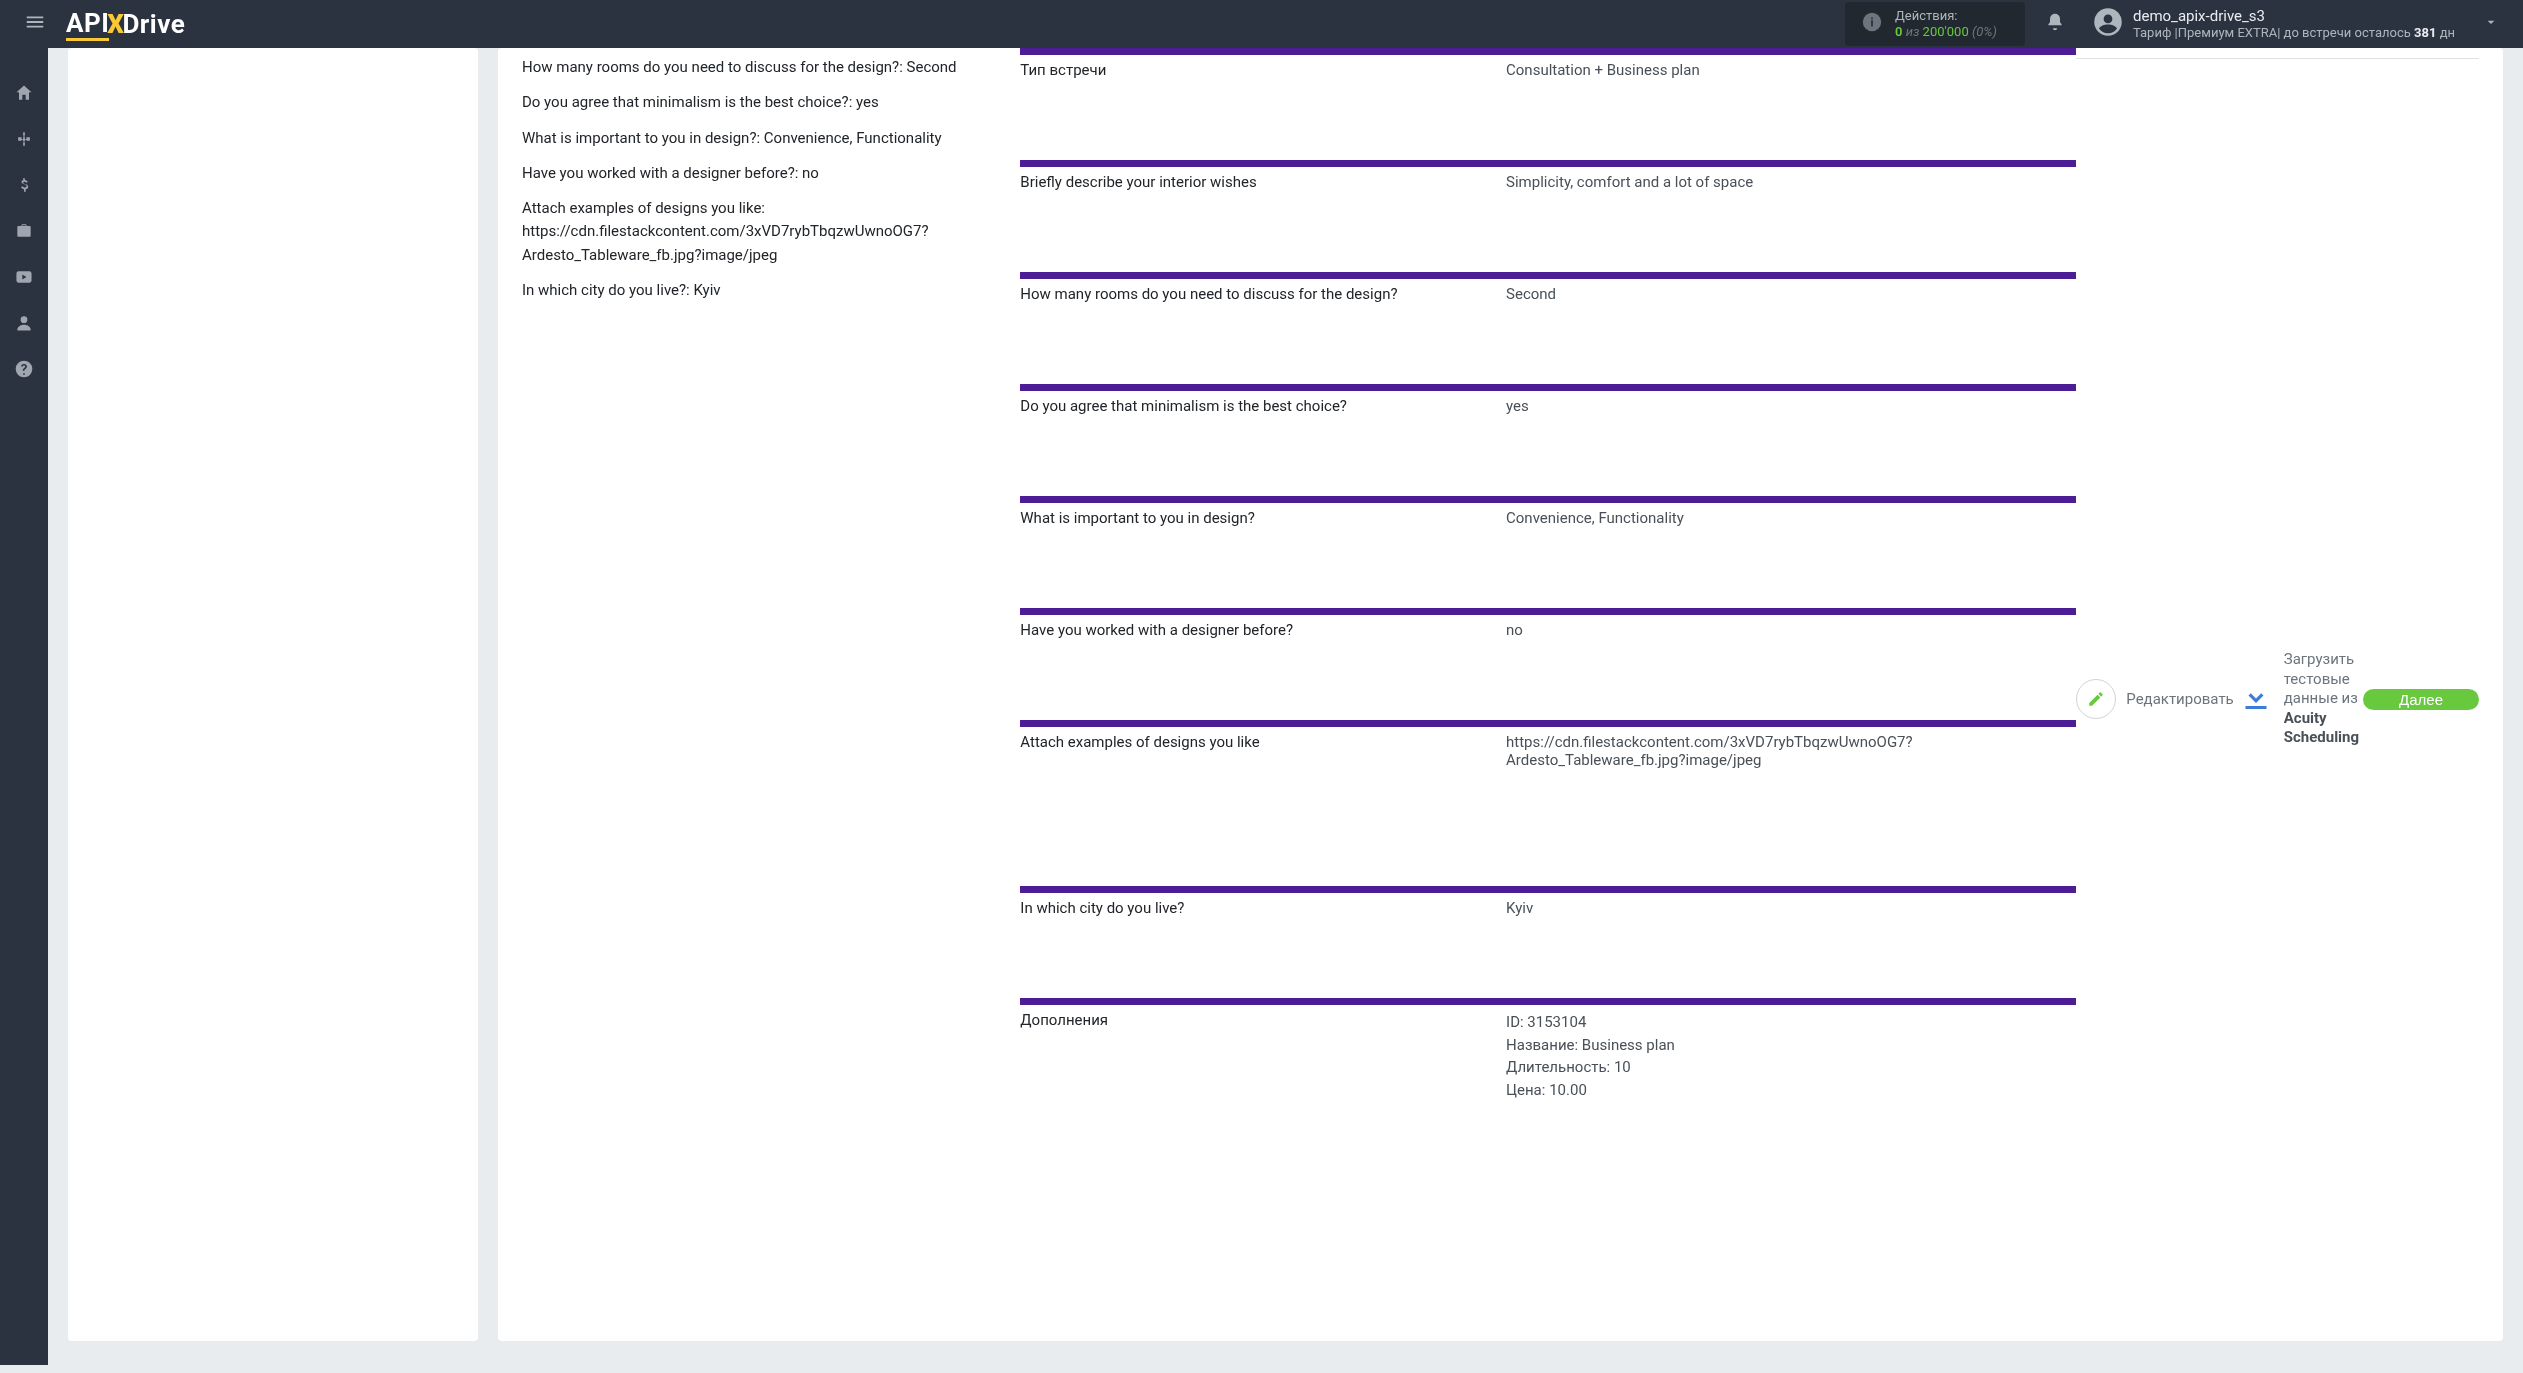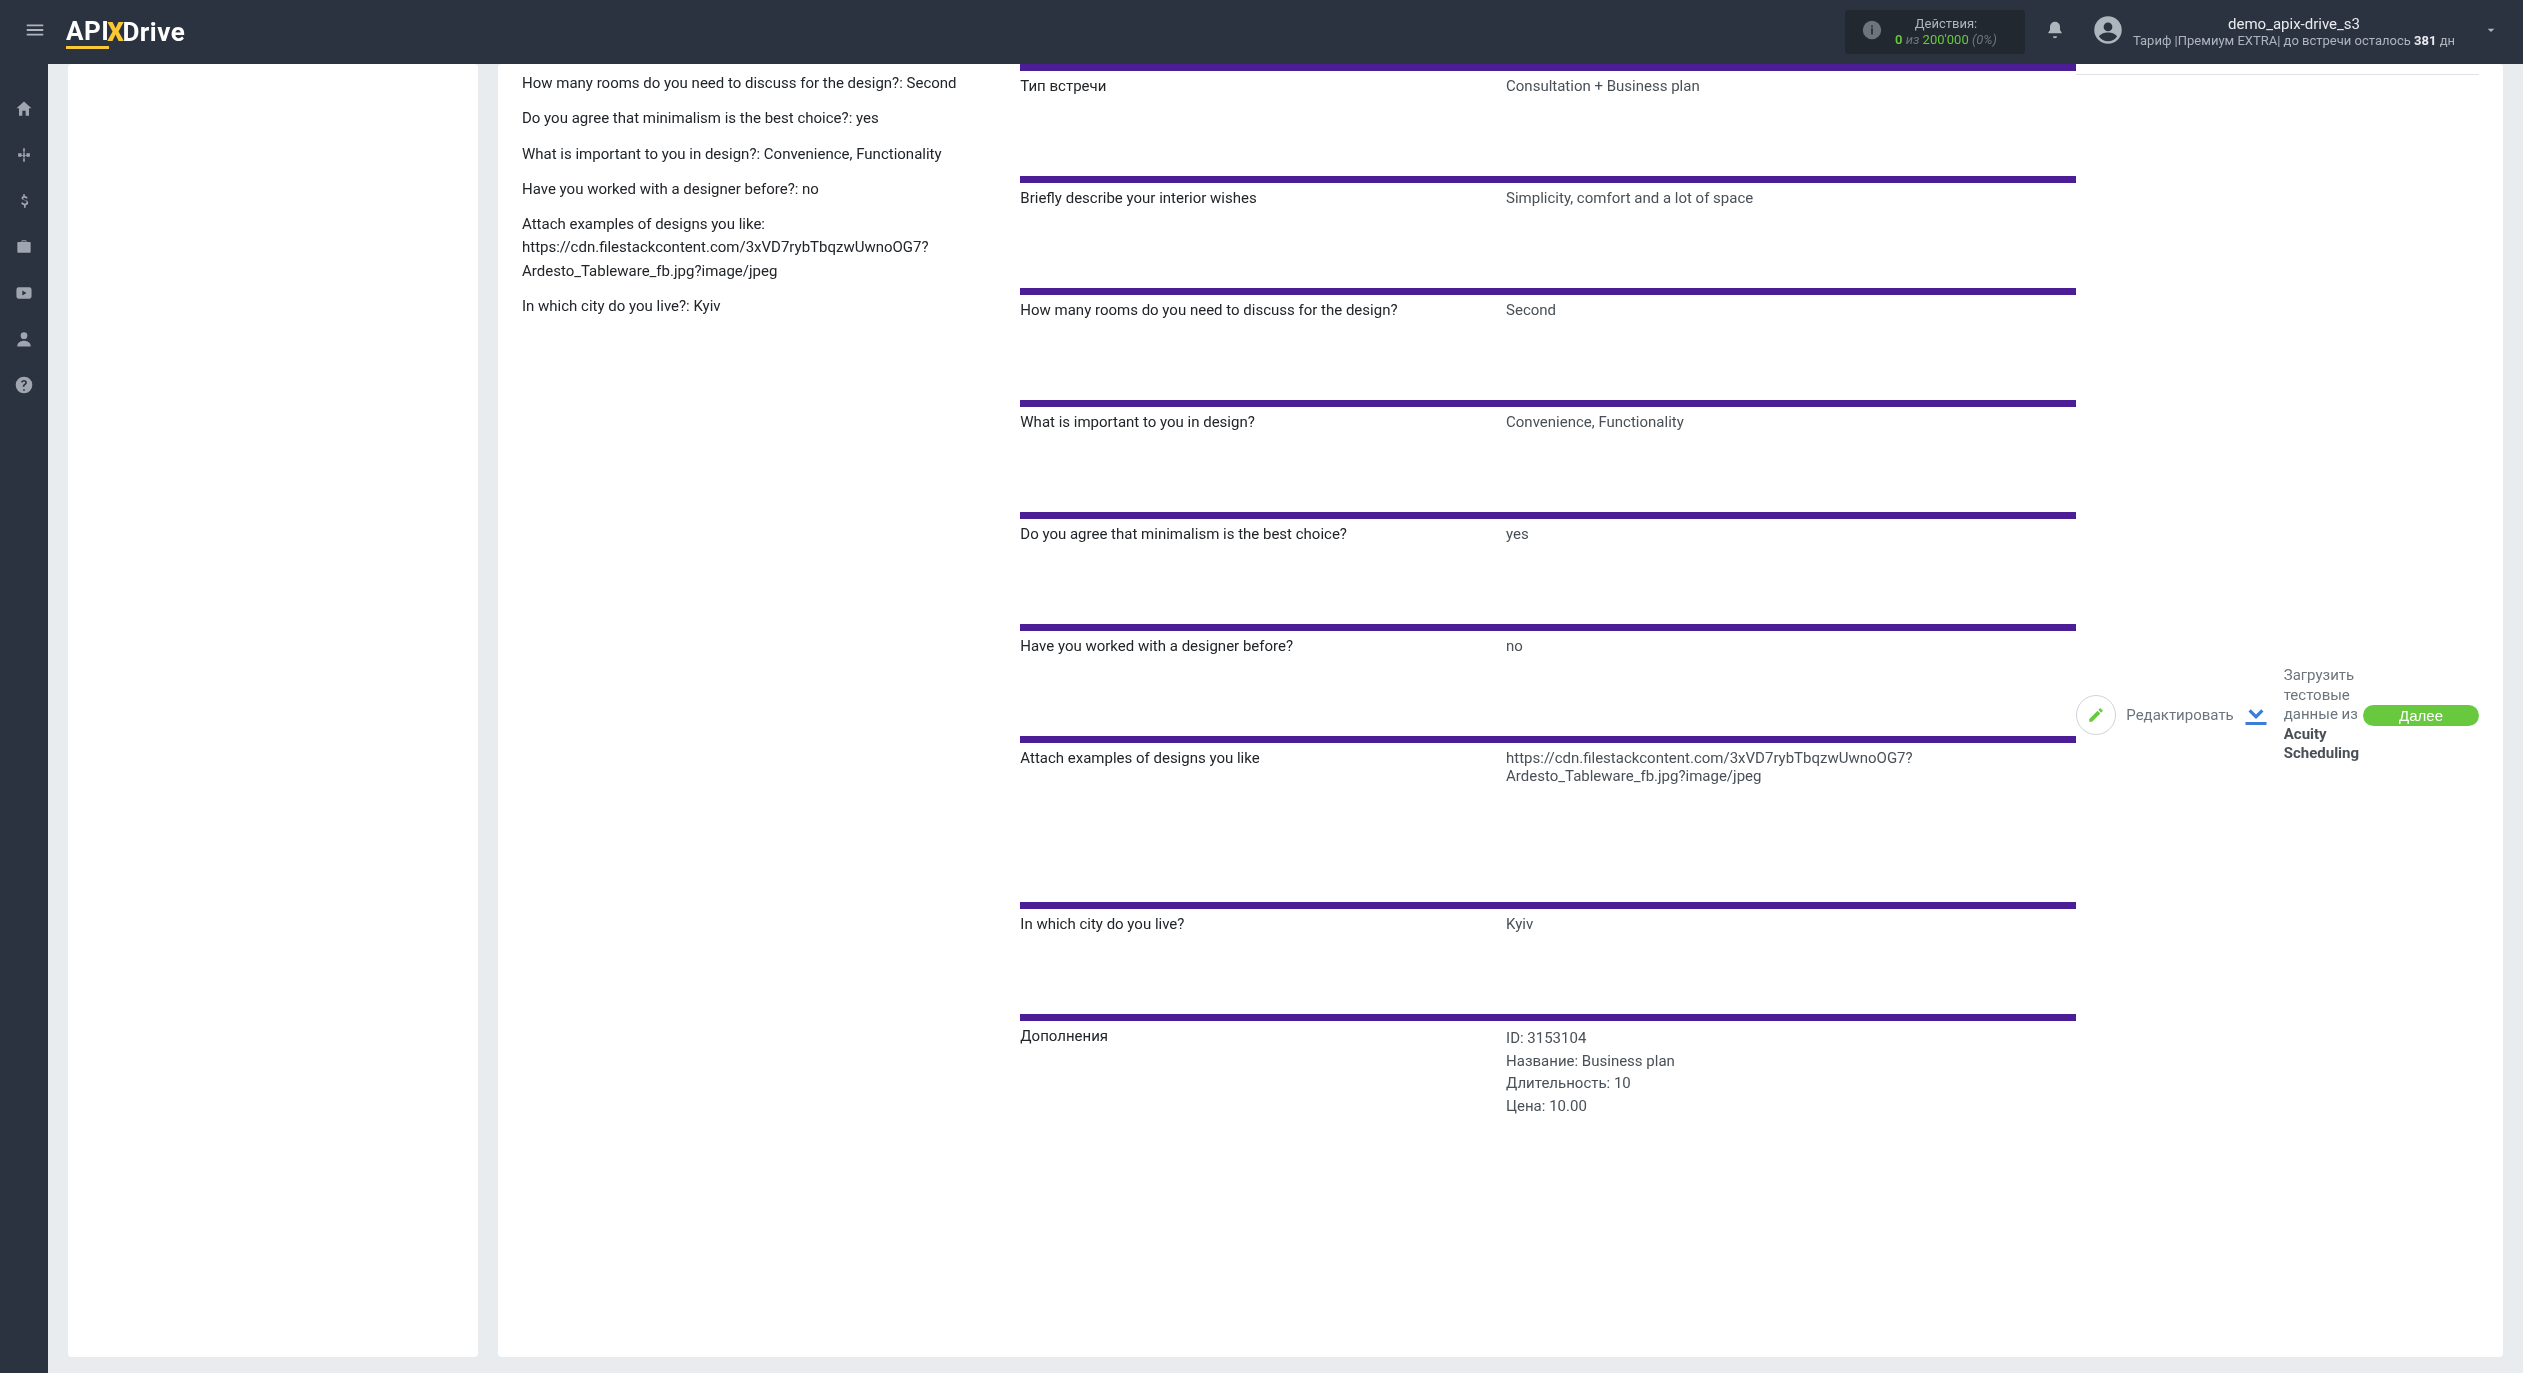--- a/index.html
+++ b/index.html
@@ -1,18 +1,18 @@
 <!DOCTYPE html>
 <html><head>
   <meta charset="utf-8">
   <style>
     * { margin: 0; padding: 0; box-sizing: border-box; }
     body { font-family: -apple-system, BlinkMacSystemFont, "Segoe UI", Roboto, sans-serif; background: #e9ecef; color: #212529; font-size: 15px; }
     
-    .topbar { background: #2c3340; height: 64px; display: flex; align-items: center; padding: 0 16px; color: #fff; gap: 12px; text-align: center; }
+    .topbar { background: #2c3340; height: 48px; display: flex; align-items: center; padding: 0 16px; color: #fff; gap: 12px; }
     .menu-icon { cursor: pointer; padding: 8px; }
     .menu-icon svg { fill: #adb5bd; }
     .logo { display: flex; align-items: center; font-size: 26px; font-weight: 700; letter-spacing: 0.5px; }
     .logo .api { color: #fff; }
     .logo .x { color: #f9c834; font-weight: 900; margin: 0 -2px; }
     .logo .drive { color: #fff; }
     .logo-underline { border-bottom: 3px solid #f9c834; }
     .topbar-spacer { flex: 1; }
     .actions-box { background: #22282f; border-radius: 4px; padding: 6px 16px; display: flex; align-items: center; gap: 12px; min-width: 180px; }
     .actions-box svg { fill: #6c757d; }
@@ -181,26 +181,26 @@
             </tr>
             <tr>
               <td class="label-cell">Briefly describe your interior wishes</td>
               <td class="value-cell">Simplicity, comfort and a lot of space</td>
             </tr>
             <tr>
               <td class="label-cell">How many rooms do you need to discuss for the design?</td>
               <td class="value-cell">Second</td>
             </tr>
             <tr>
+              <td class="label-cell">Do you agree that minimalism is the best choice?</td>
+              <td class="value-cell">yes</td>
+            </tr>
+            <tr>
               <td class="label-cell">What is important to you in design?</td>
               <td class="value-cell">Convenience, Functionality</td>
-            </tr>
-            <tr>
-              <td class="label-cell">Do you agree that minimalism is the best choice?</td>
-              <td class="value-cell">yes</td>
             </tr>
             <tr>
               <td class="label-cell">Have you worked with a designer before?</td>
               <td class="value-cell">no</td>
             </tr>
             <tr>
               <td class="label-cell">Attach examples of designs you like</td>
               <td class="value-cell">https://cdn.filestackcontent.com/3xVD7rybTbqzwUwnoOG7?Ardesto_Tableware_fb.jpg?image/jpeg</td>
             </tr>
             <tr>

